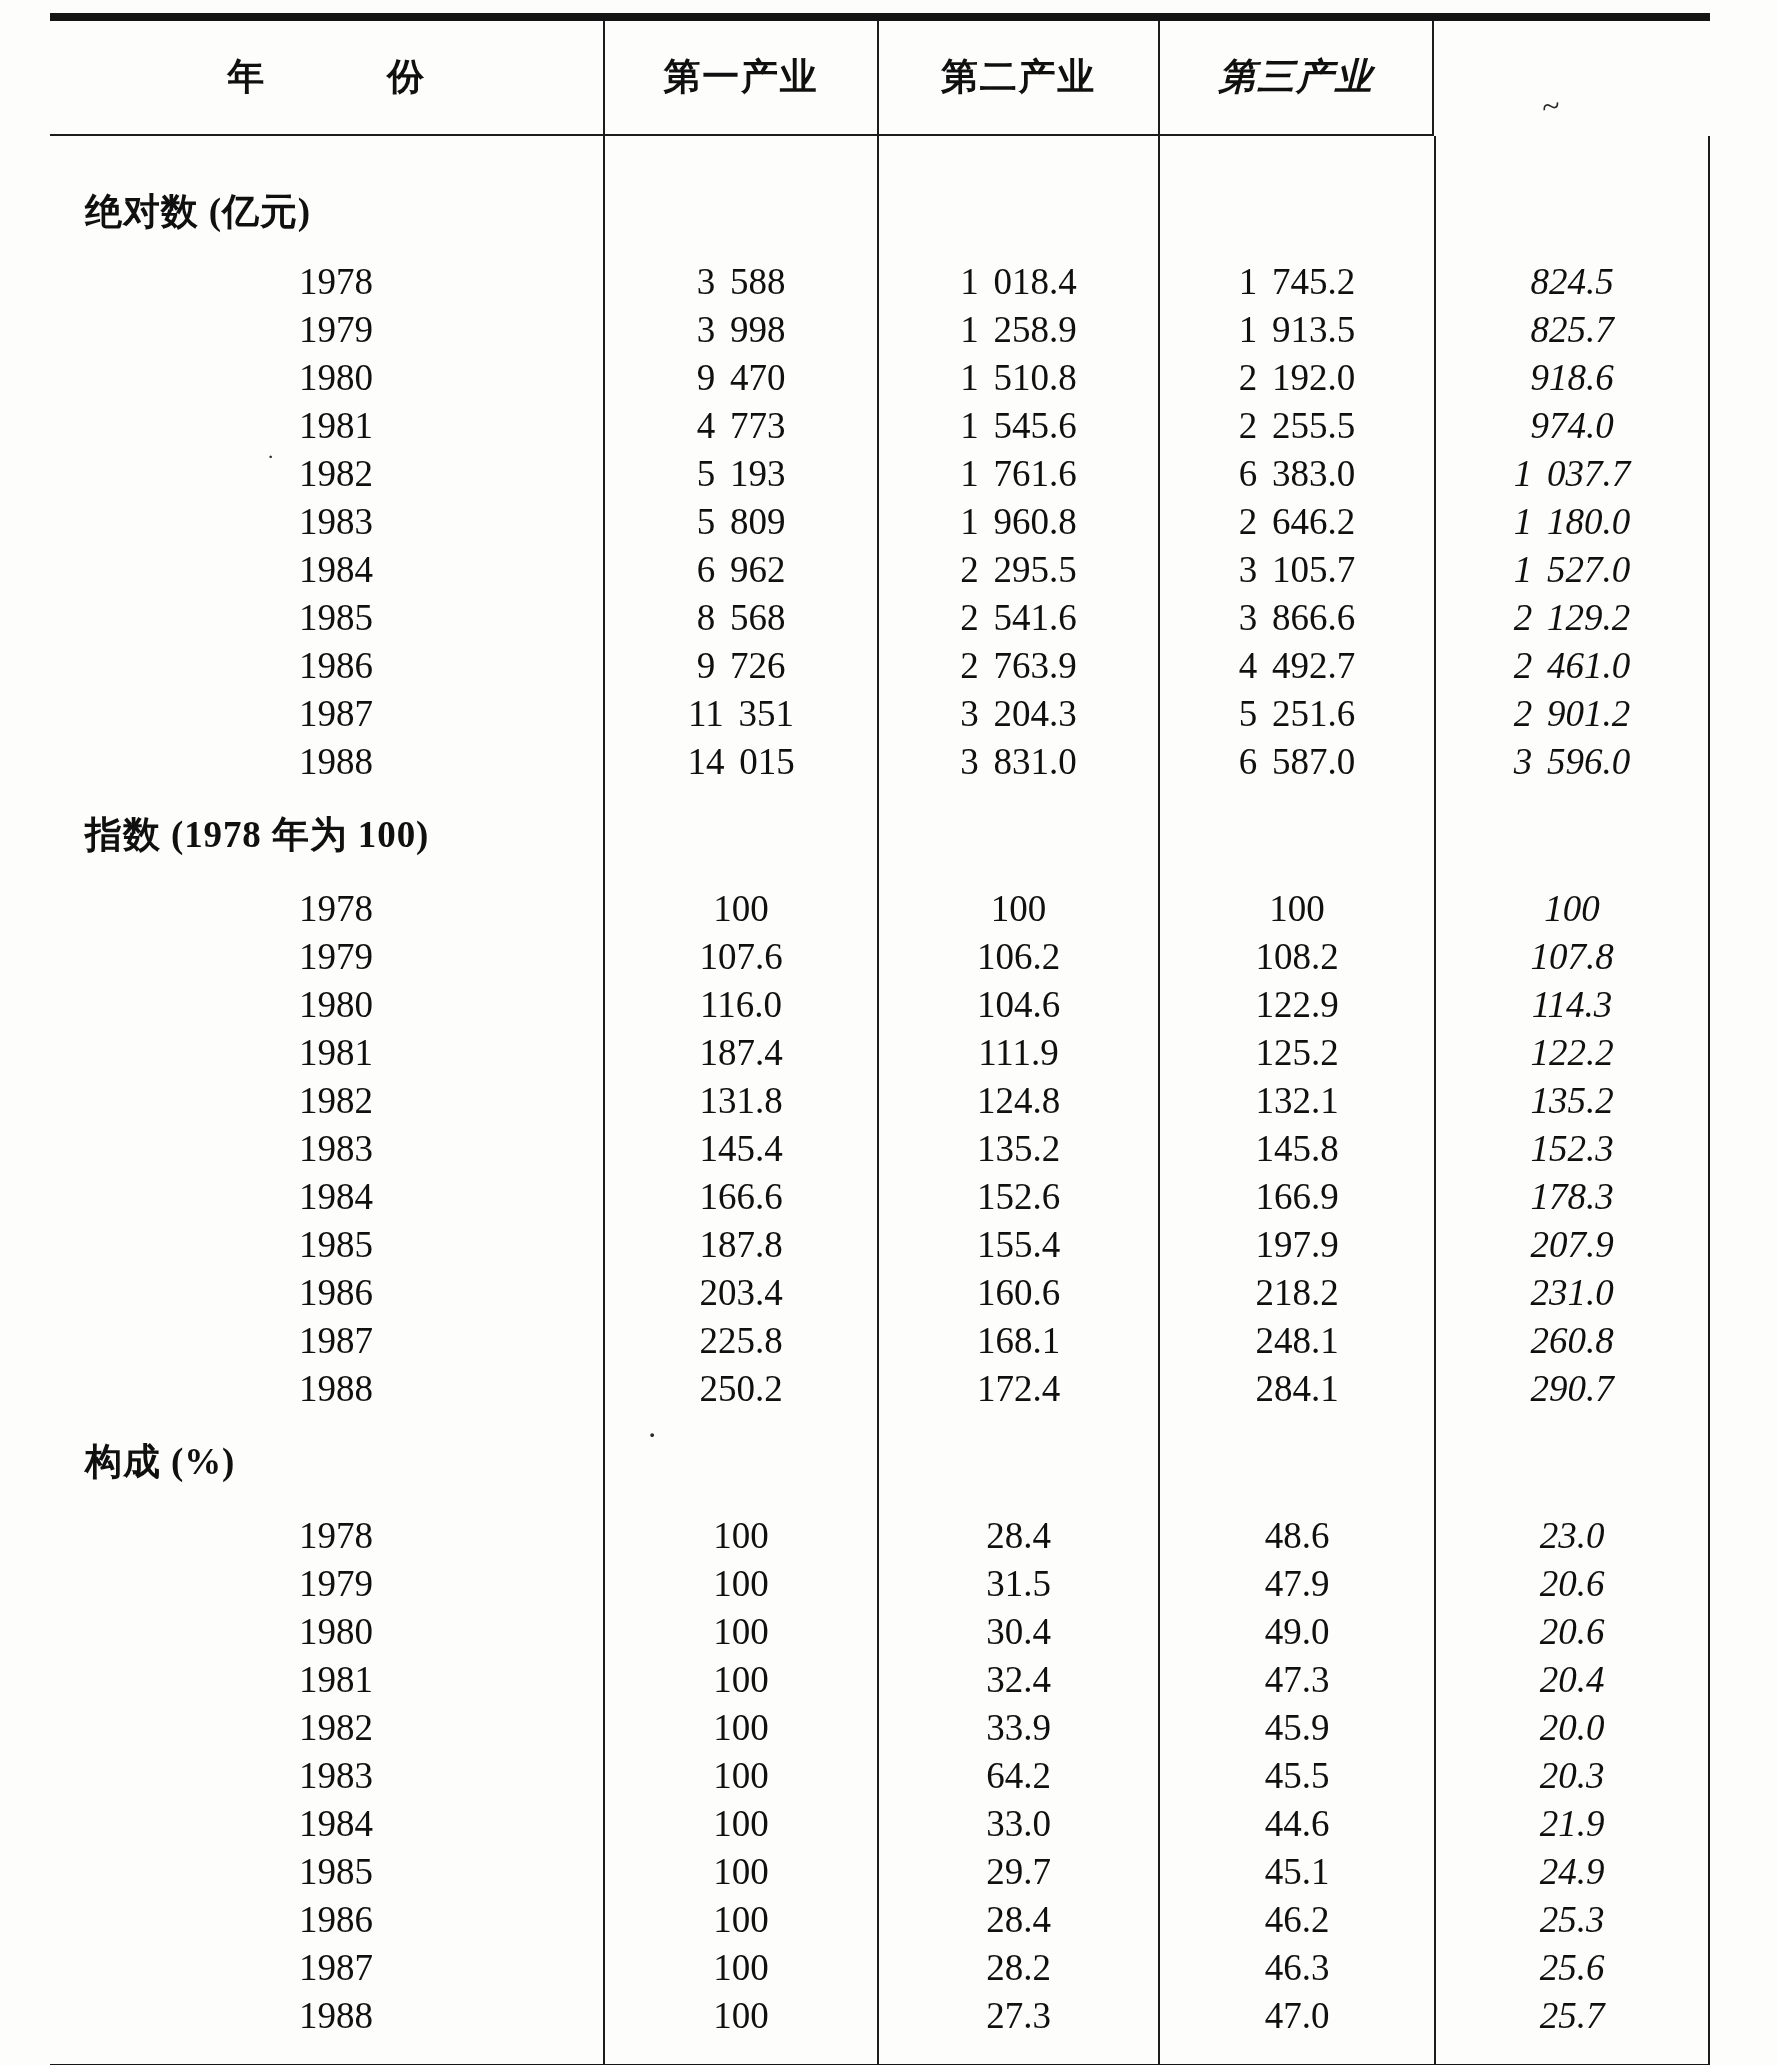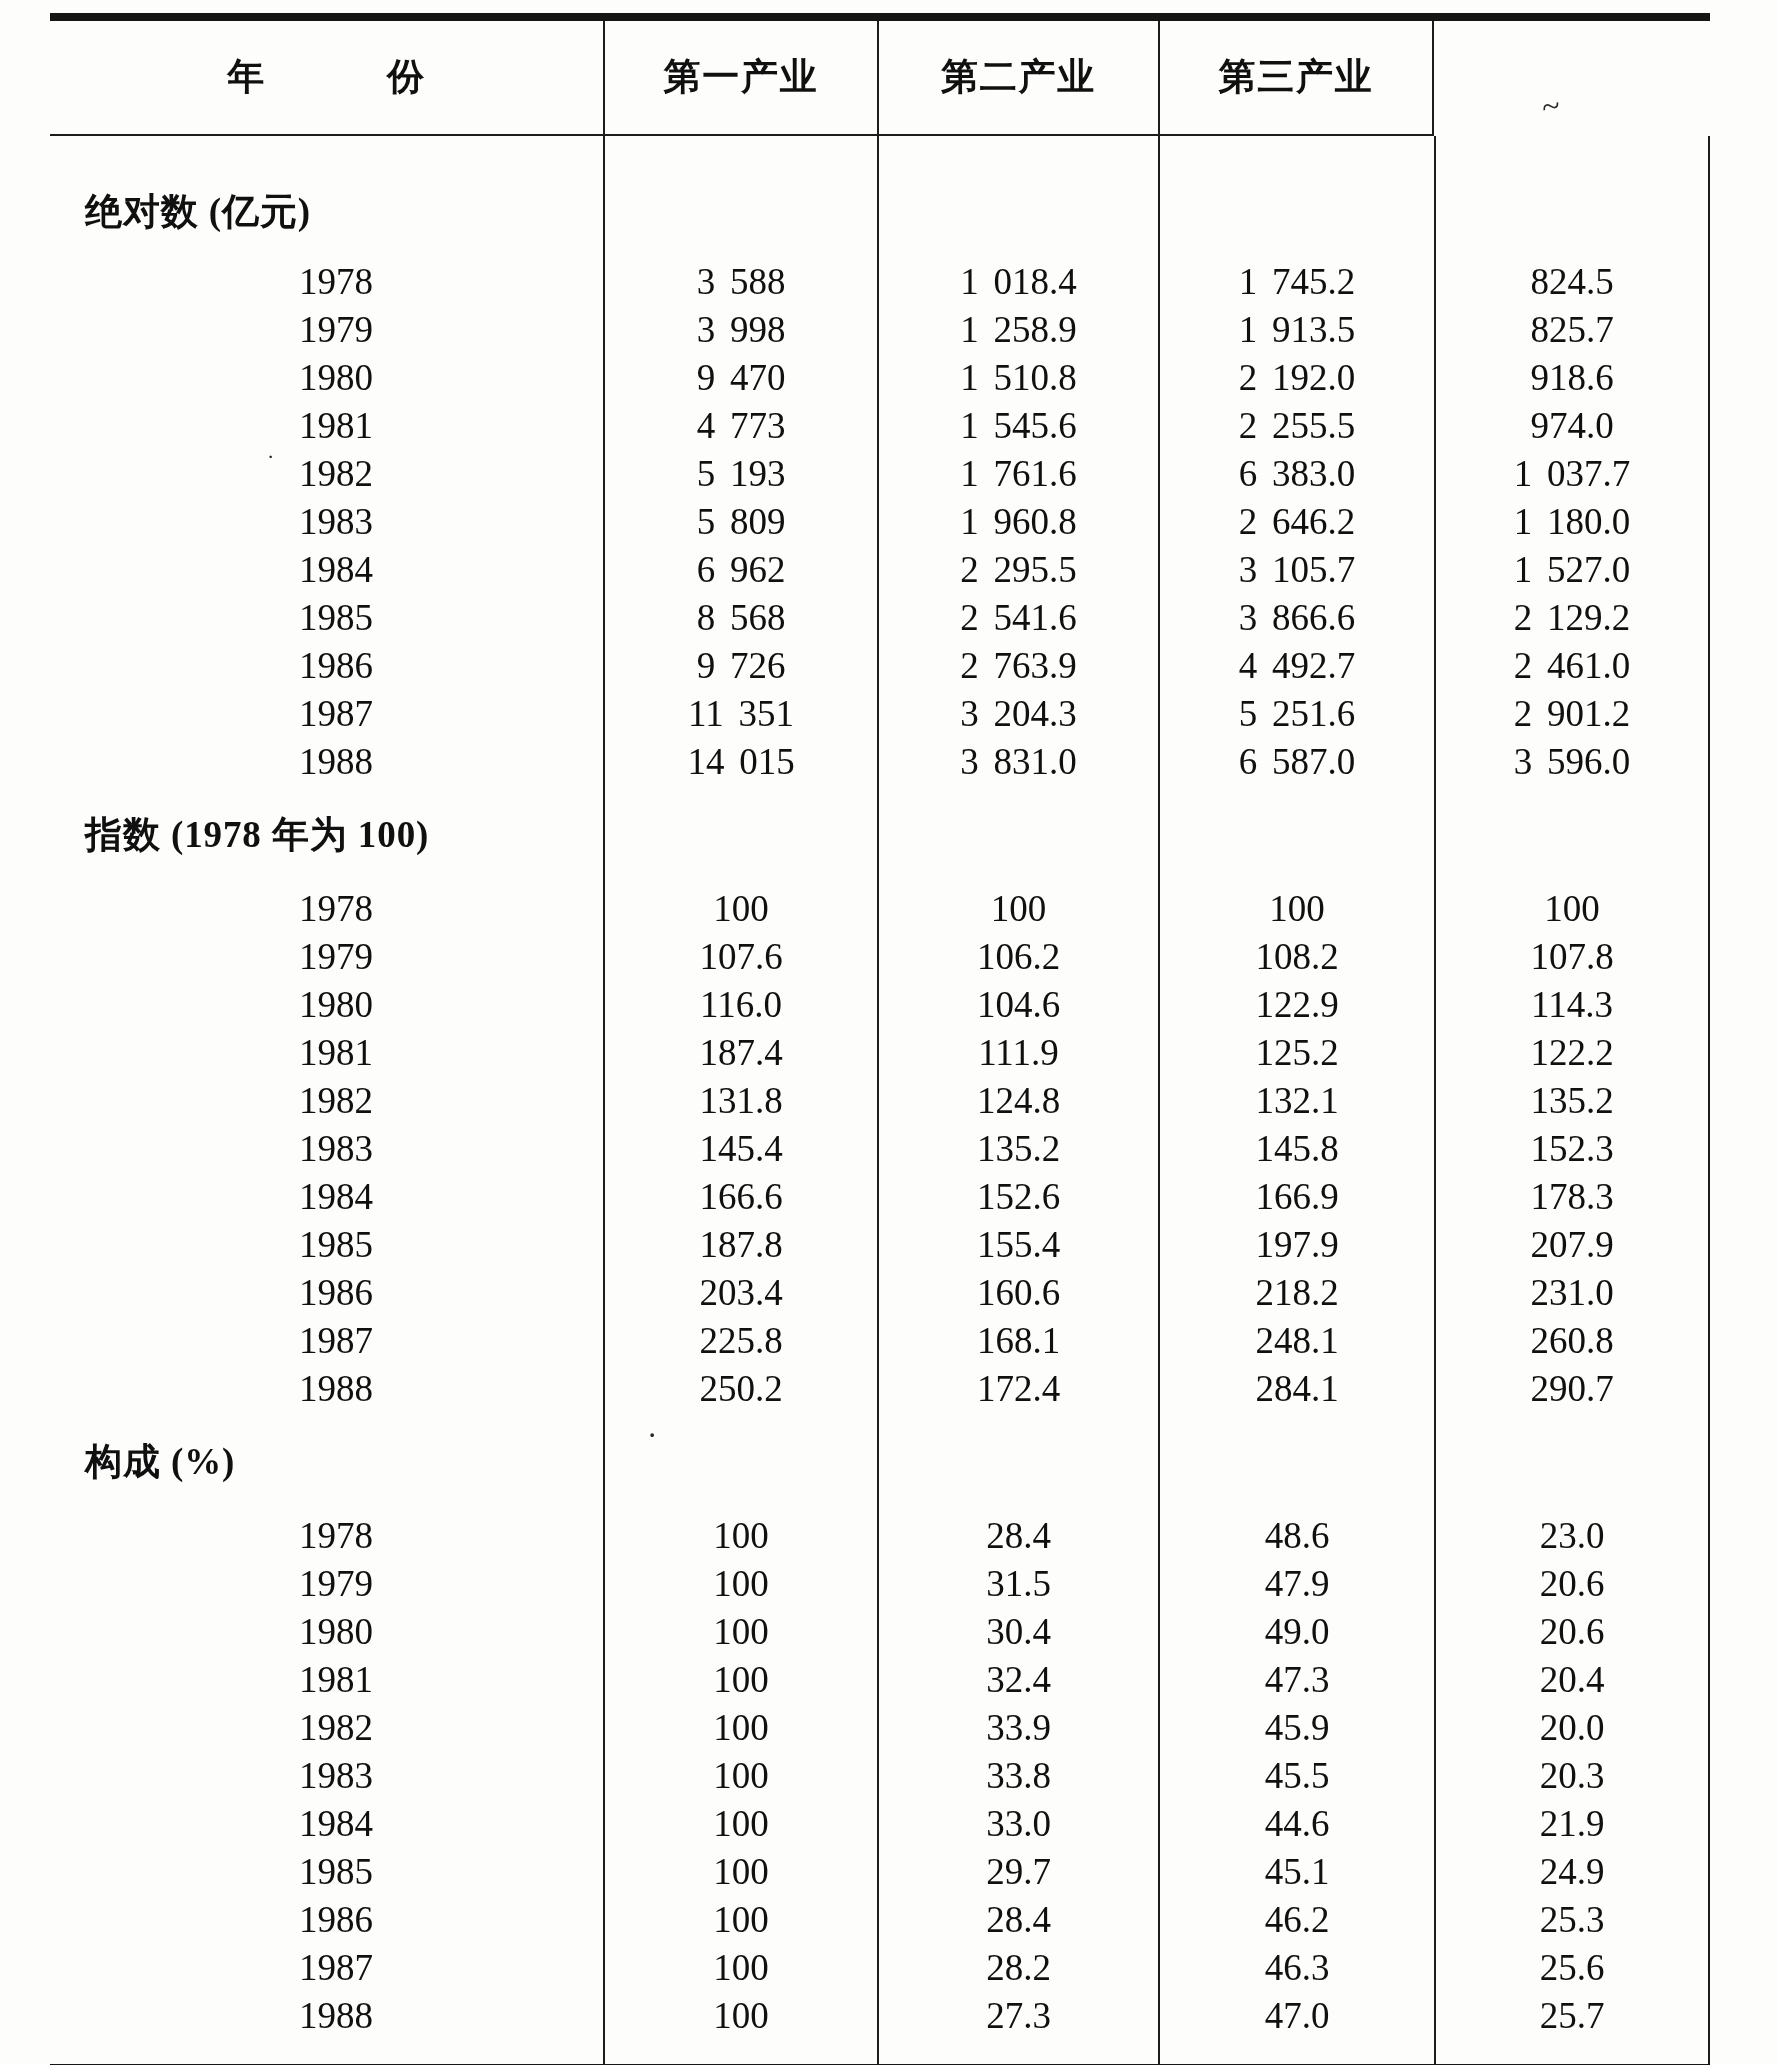--- a/index.html
+++ b/index.html
@@ -31,21 +31,21 @@
     grid-template-columns: 553px 274px 281px 276px 276px;
   }
   .cell {
     box-sizing: border-box;
     display: flex;
     align-items: center;
     overflow: visible;
     white-space: nowrap;
   }
   .cl { border-left: 2.7px solid #1c1c1c; }
-  .cr { border-right: 2.7px solid #1c1c1c; }
+  .cr { border-right: 2.7px solid #1c1c1c; font-style: italic; }
   
   .th {
     height: 115px;
     border-bottom: 2.7px solid #1c1c1c;
     justify-content: center;
     font-size: 37px;
     font-weight: bold;
     letter-spacing: 1.8px;
   }
   .th-year { gap: 121px; }
@@ -241,21 +241,21 @@
         <div class="cell val r-data cl">32.4</div>
         <div class="cell val r-data cl">47.3</div>
         <div class="cell val r-data cl cr">20.4</div>
         <div class="cell year r-data">1982</div>
         <div class="cell val r-data cl">100</div>
         <div class="cell val r-data cl">33.9</div>
         <div class="cell val r-data cl">45.9</div>
         <div class="cell val r-data cl cr">20.0</div>
         <div class="cell year r-data">1983</div>
         <div class="cell val r-data cl">100</div>
-        <div class="cell val r-data cl">33.8</div>
+        <div class="cell val r-data cl">64.2</div>
         <div class="cell val r-data cl">45.5</div>
         <div class="cell val r-data cl cr">20.3</div>
         <div class="cell year r-data">1984</div>
         <div class="cell val r-data cl">100</div>
         <div class="cell val r-data cl">33.0</div>
         <div class="cell val r-data cl">44.6</div>
         <div class="cell val r-data cl cr">21.9</div>
         <div class="cell year r-data">1985</div>
         <div class="cell val r-data cl">100</div>
         <div class="cell val r-data cl">29.7</div>

